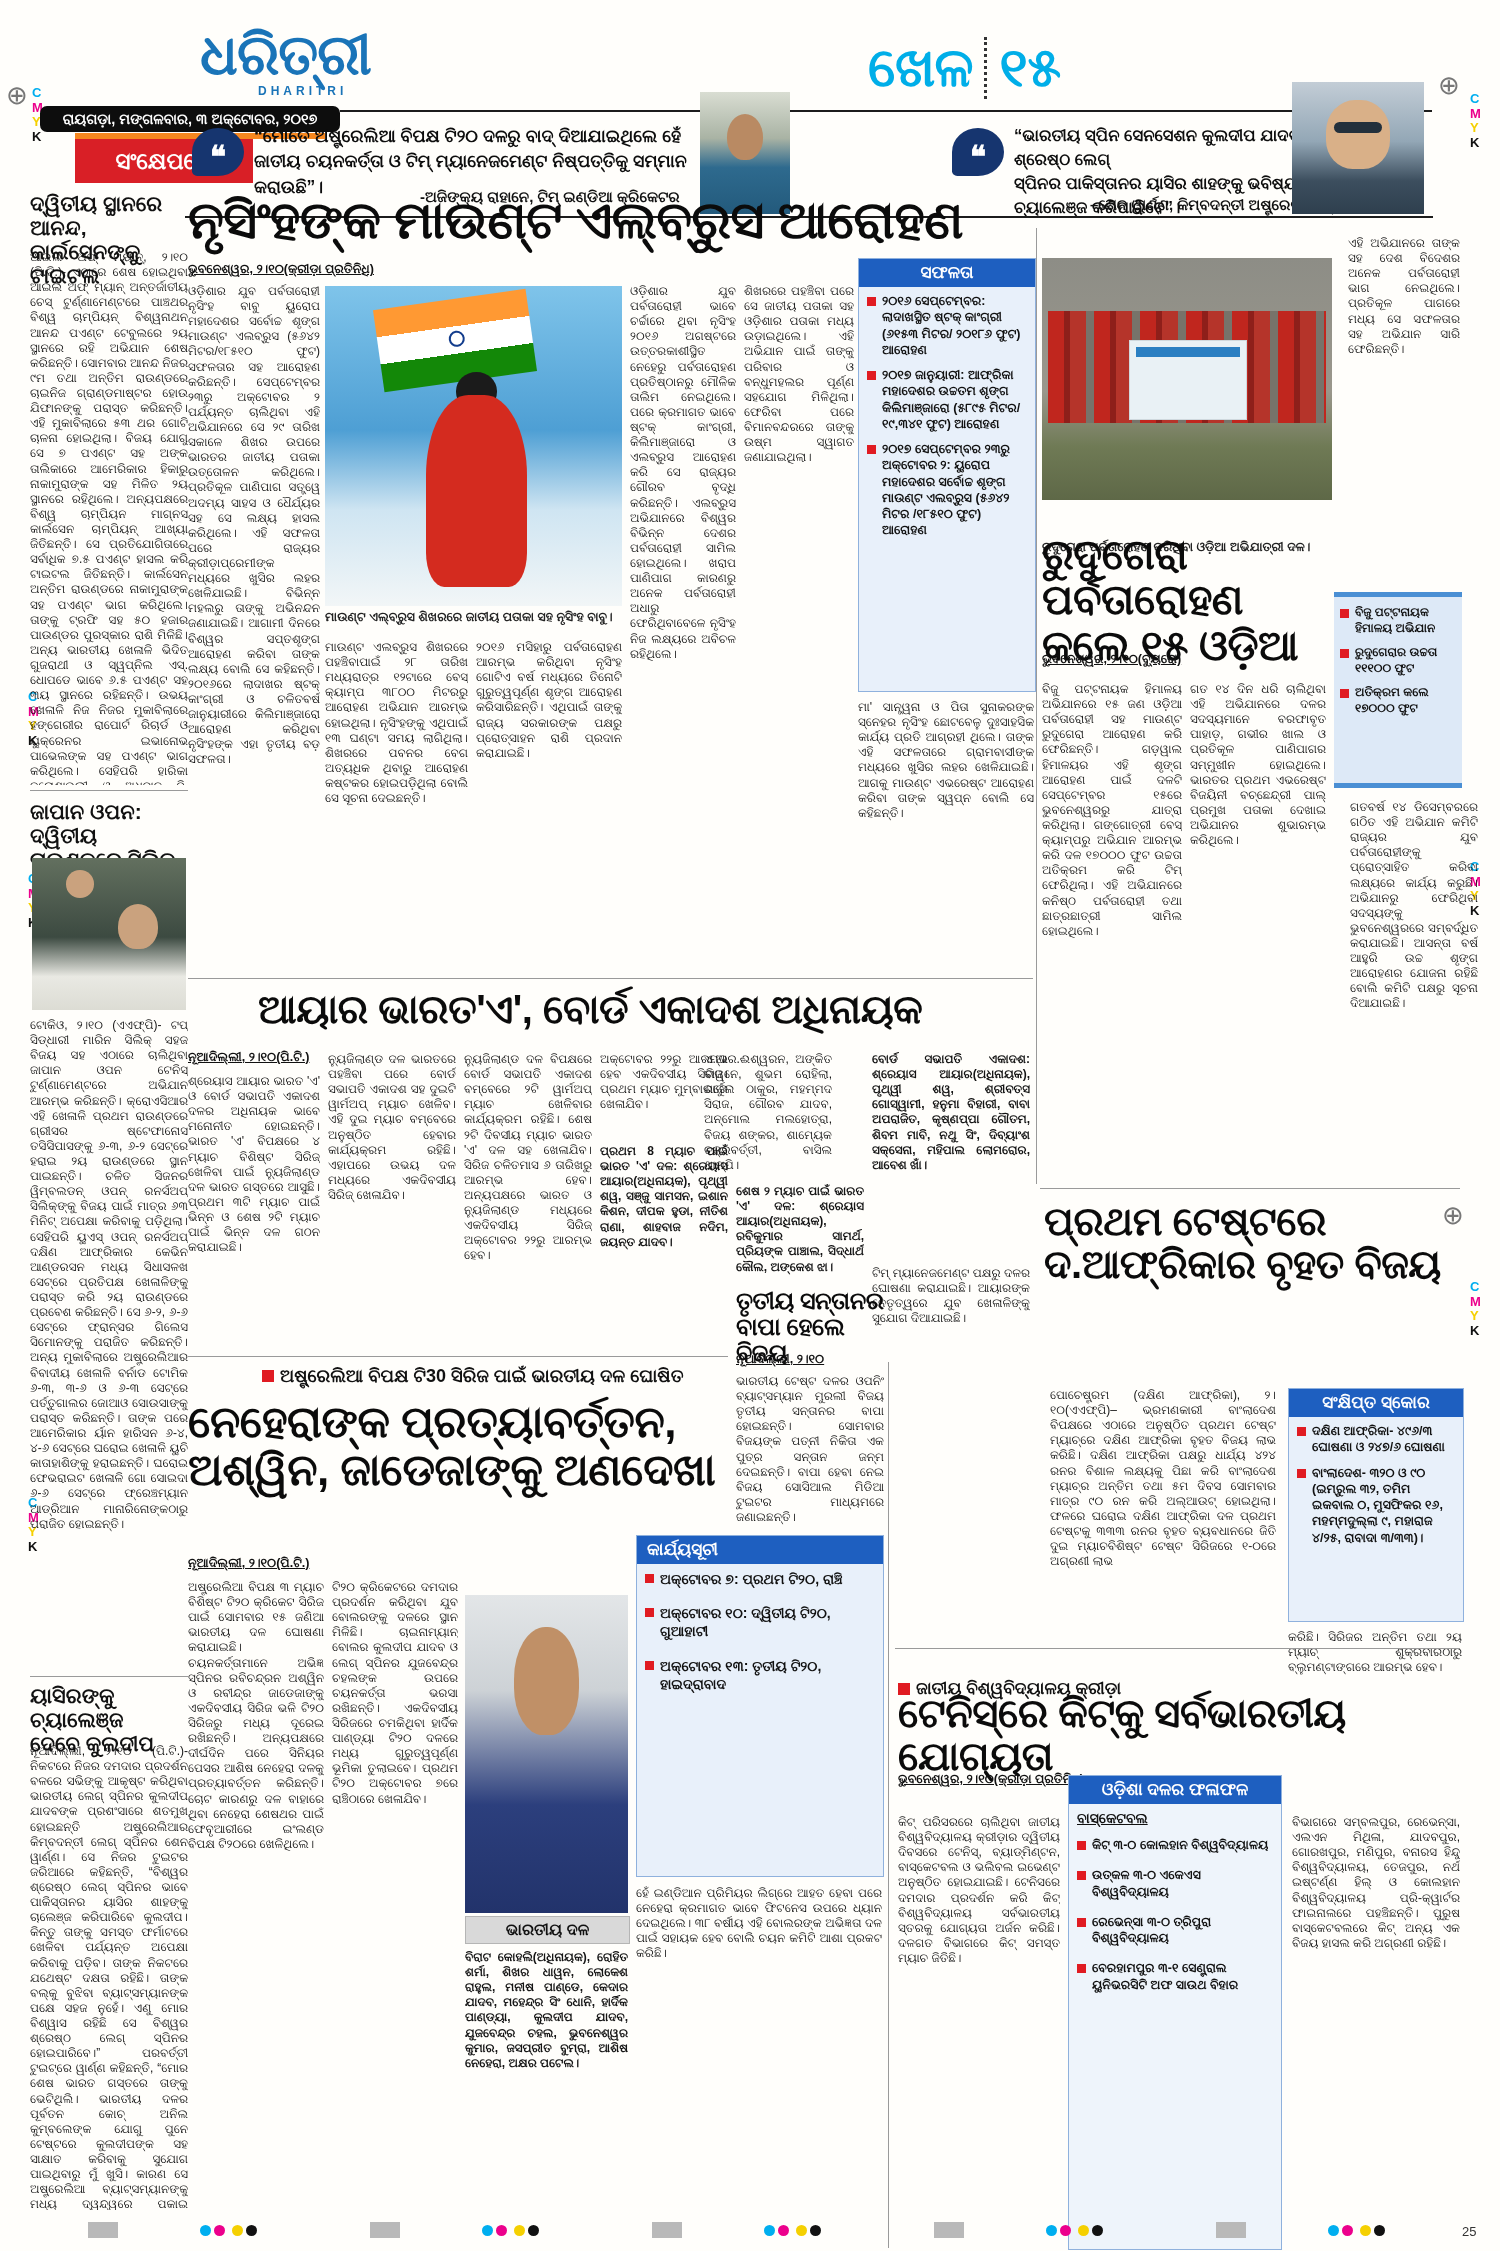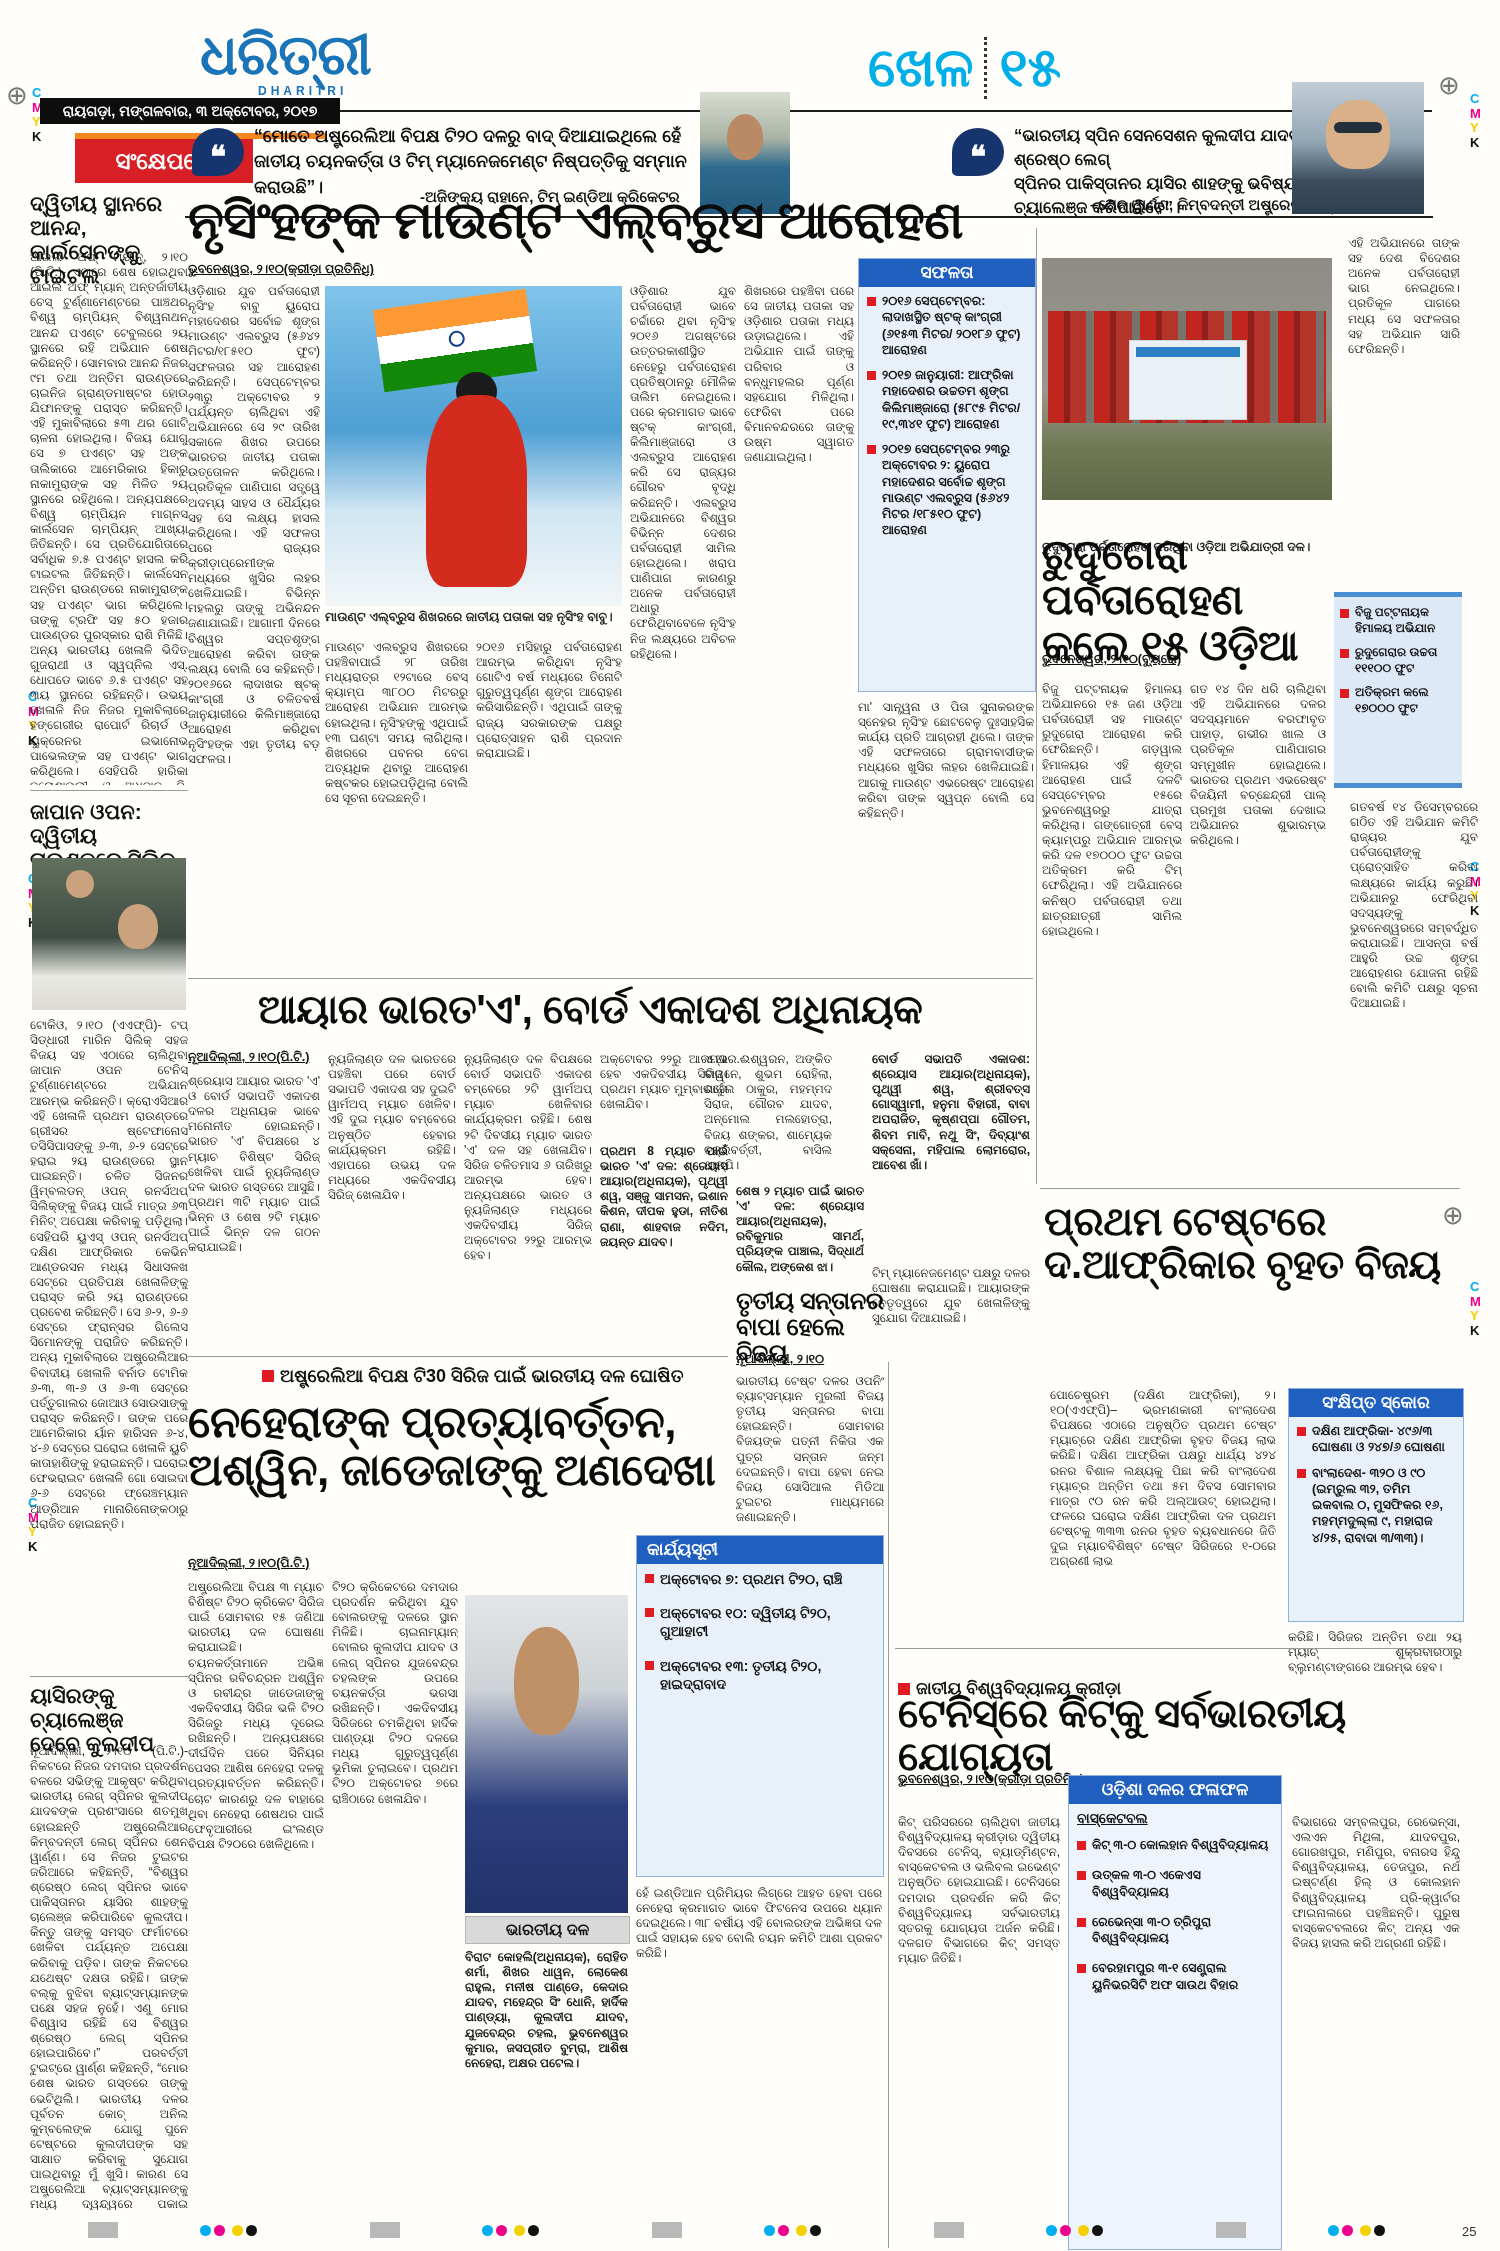--- a/index.html
+++ b/index.html
@@ -106,22 +106,22 @@
     <span>C</span>
       <span>M</span>
       <span>Y</span>
       <span>K</span>
   </div>
 
   <div class="abs" style="left:200px;top:22px;width:260px;">
     <div style="font-size:56px;font-weight:800;color:#1a74b8;letter-spacing:-1px;">ଧରିତ୍ରୀ</div>
     <div style="font-size:12px;font-weight:800;color:#1a74b8;letter-spacing:4px;margin:-4px 0 0 58px;">DHARITRI</div>
   </div>
-  <div class="abs" style="left:40px;top:98px;width:300px;height:26px;background:#0d0d0d;color:#fff;
-       font-size:14.5px;font-weight:700;text-align:center;line-height:26px;">ରାୟଗଡ଼ା, ମଙ୍ଗଳବାର, ୩ ଅକ୍ଟୋବର, ୨୦୧୭</div>
+  <div class="abs" style="left:40px;top:106px;width:300px;height:26px;background:#0d0d0d;color:#fff;
+       font-size:14.5px;font-weight:700;text-align:center;line-height:26px;border-radius:7px;">ରାୟଗଡ଼ା, ମଙ୍ଗଳବାର, ୩ ଅକ୍ଟୋବର, ୨୦୧୭</div>
   <div class="rule" style="left:340px;top:110px;width:1092px;height:2px;"></div>
 
   <div class="abs" style="left:868px;top:36px;display:flex;align-items:center;gap:12px;">
     <span style="font-size:54px;font-weight:800;color:#00aee8;letter-spacing:-1px;">ଖେଳ</span>
     <span class="dotline" style="position:static;height:62px;"></span>
     <span style="font-size:54px;font-weight:800;color:#00aee8;">୧୫</span>
   </div>
 
   <div class="abs" style="left:75px;top:133px;width:250px;height:6px;background:#f6871f;"></div>
   <div class="abs" style="left:75px;top:139px;width:178px;height:44px;background:#d91f26;color:#fff;

